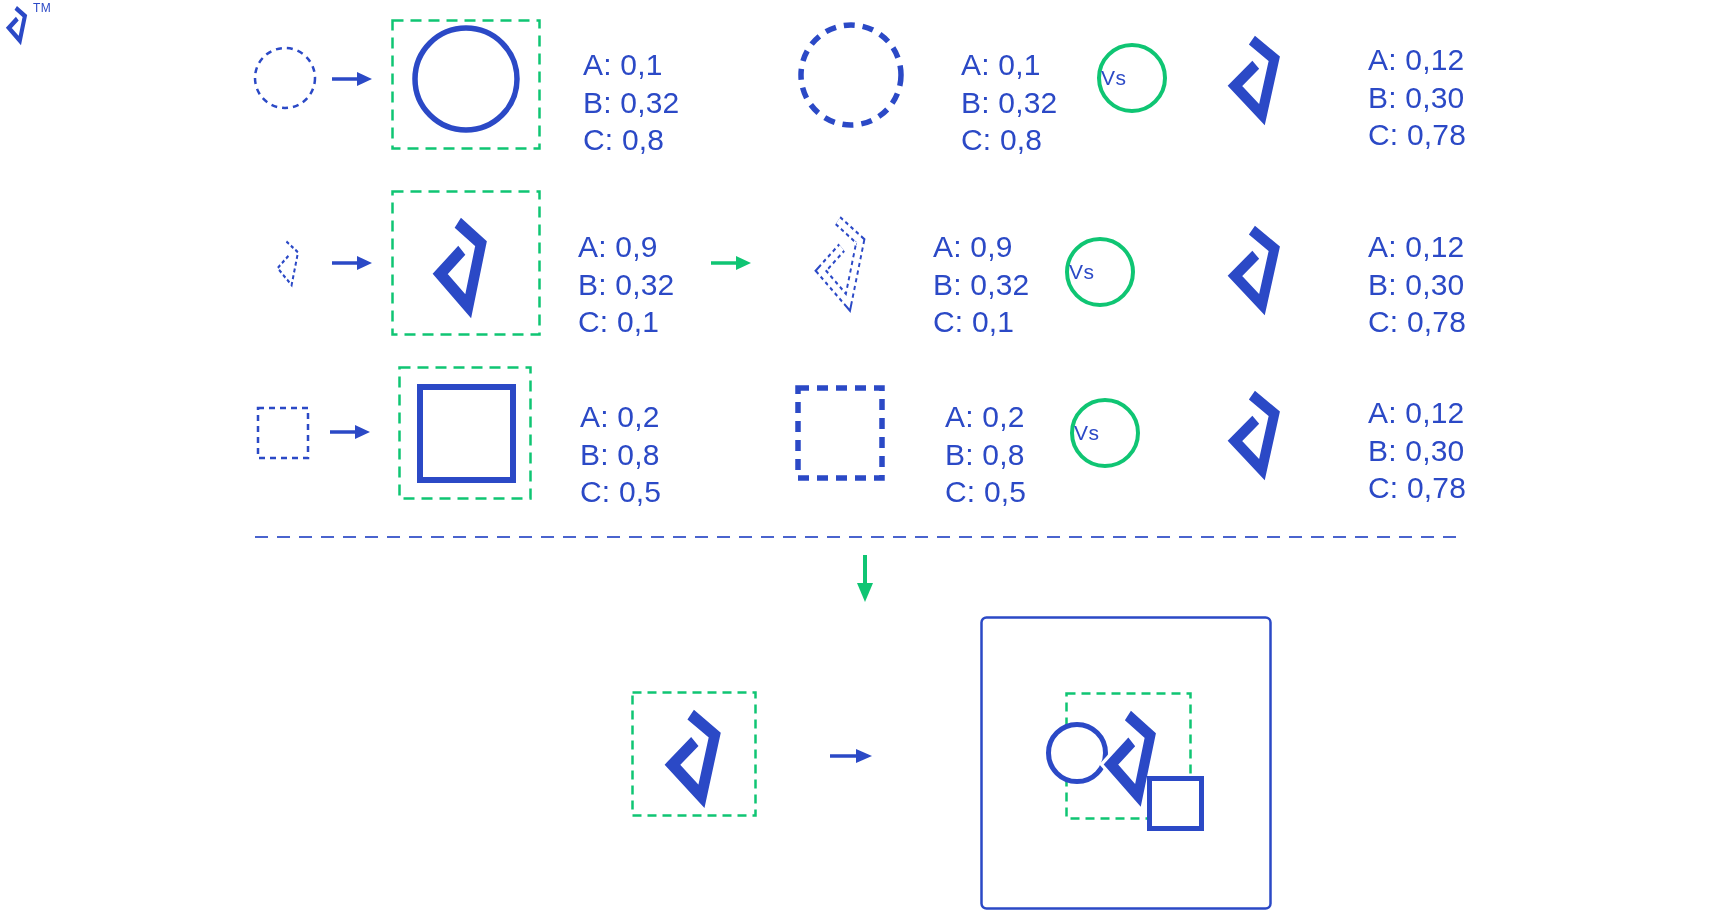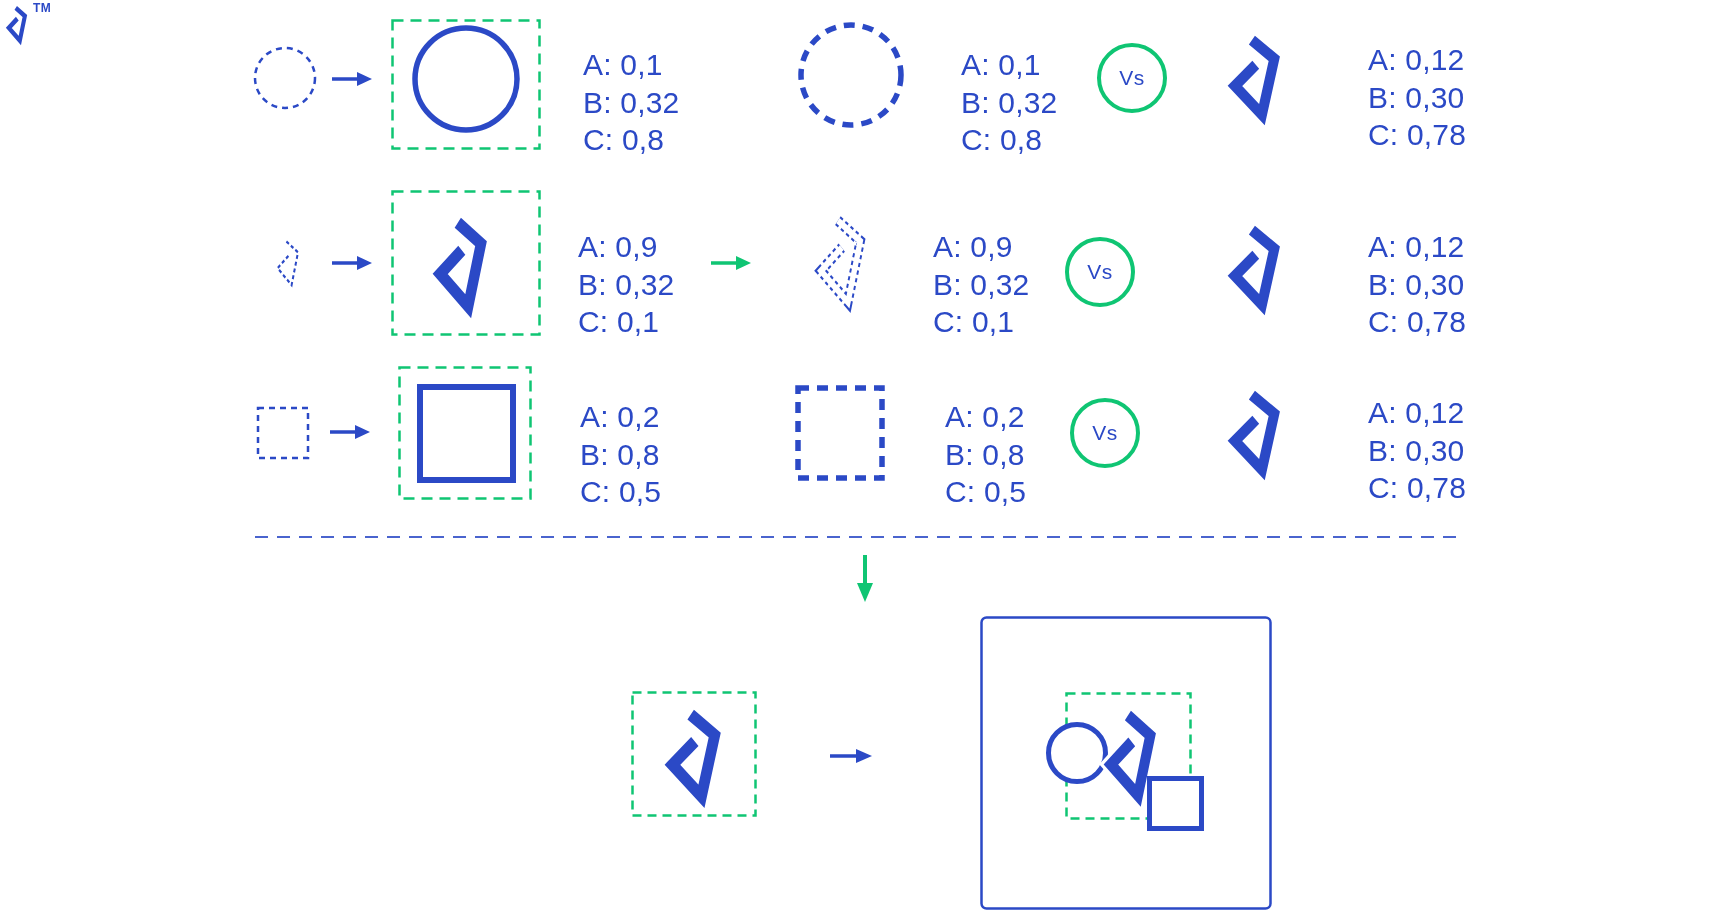--- a/index.html
+++ b/index.html
@@ -10,29 +10,29 @@
   .canvas{
     position:relative;width:1720px;height:918px;background:#ffffff;
     font-family:"Liberation Sans", sans-serif;overflow:hidden;
   }
   svg.shape{position:absolute;overflow:visible;}
   
   .abc{position:absolute;color:var(--blue);font-size:30px;line-height:37.5px;letter-spacing:.2px;margin-top:20px;}
   .abc div{white-space:nowrap;}
   
   .vs{position:absolute;width:70px;height:70px;box-sizing:border-box;border:4px solid var(--green);
-      border-radius:50%;display:flex;align-items:center;justify-content:center;
+      border-radius:50%;display:flex;align-items:center;justify-content:flex-start;
       color:var(--blue);font-size:21px;letter-spacing:.5px;}
   
   .logo-solid use{stroke:var(--blue);stroke-width:13;}
   .logo-halo-under use{stroke:#ffffff;stroke-width:21;}
   .logo-dash-thin use{stroke:var(--blue);stroke-width:5;stroke-dasharray:8 6;}
   .logo-dash-rail use{stroke:var(--blue);stroke-width:12;stroke-dasharray:4.5 4;}
   .logo-dash-core use{stroke:#ffffff;stroke-width:7;}
-  .tm{position:absolute;left:33px;top:1px;color:var(--blue);font-size:12px;font-weight:bold;letter-spacing:.5px;}
+  .tm{position:absolute;left:33px;top:1px;color:var(--blue);font-size:12px;font-weight:normal;letter-spacing:.5px;}
 </style>
 </head>
 <body>
 
 <div class="canvas">
 
   <svg width="0" height="0" style="position:absolute">
     <defs>
       <path id="logoPath" d="M31 5 L60 27 L44 93 L9 59 L36 34" fill="none" stroke-linecap="butt" stroke-linejoin="miter" stroke-miterlimit="10"></path>
     </defs>

